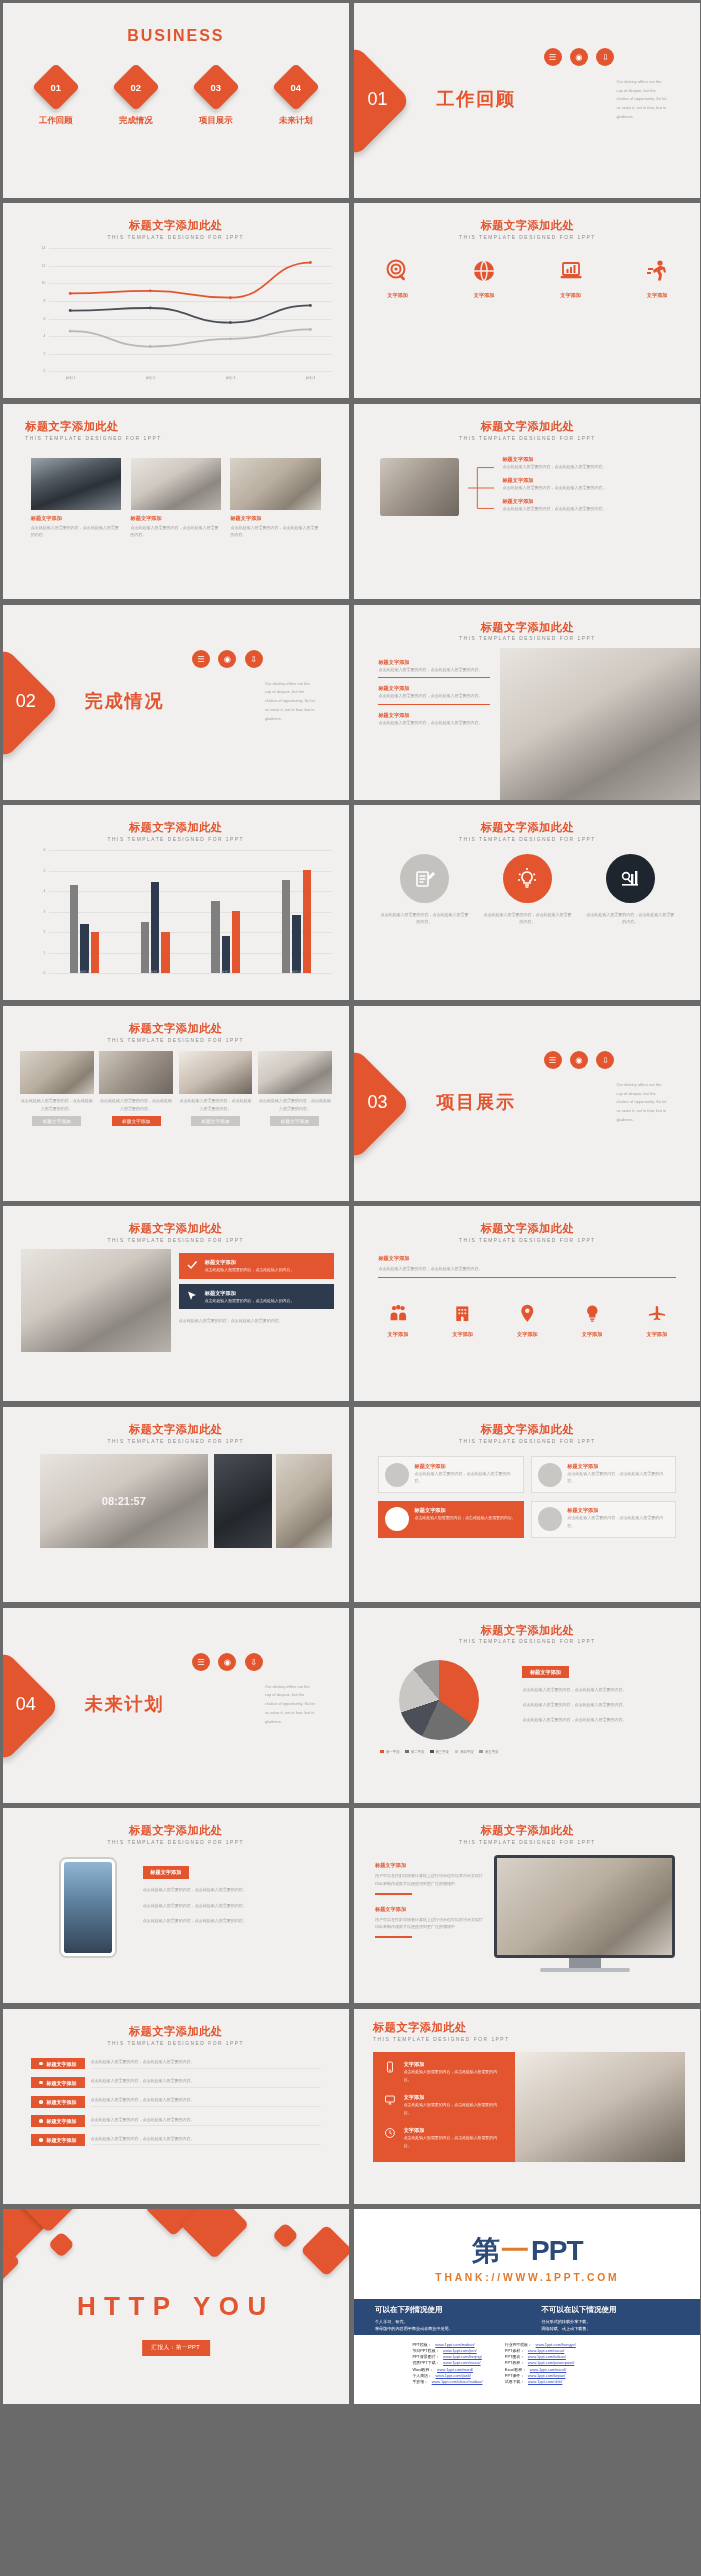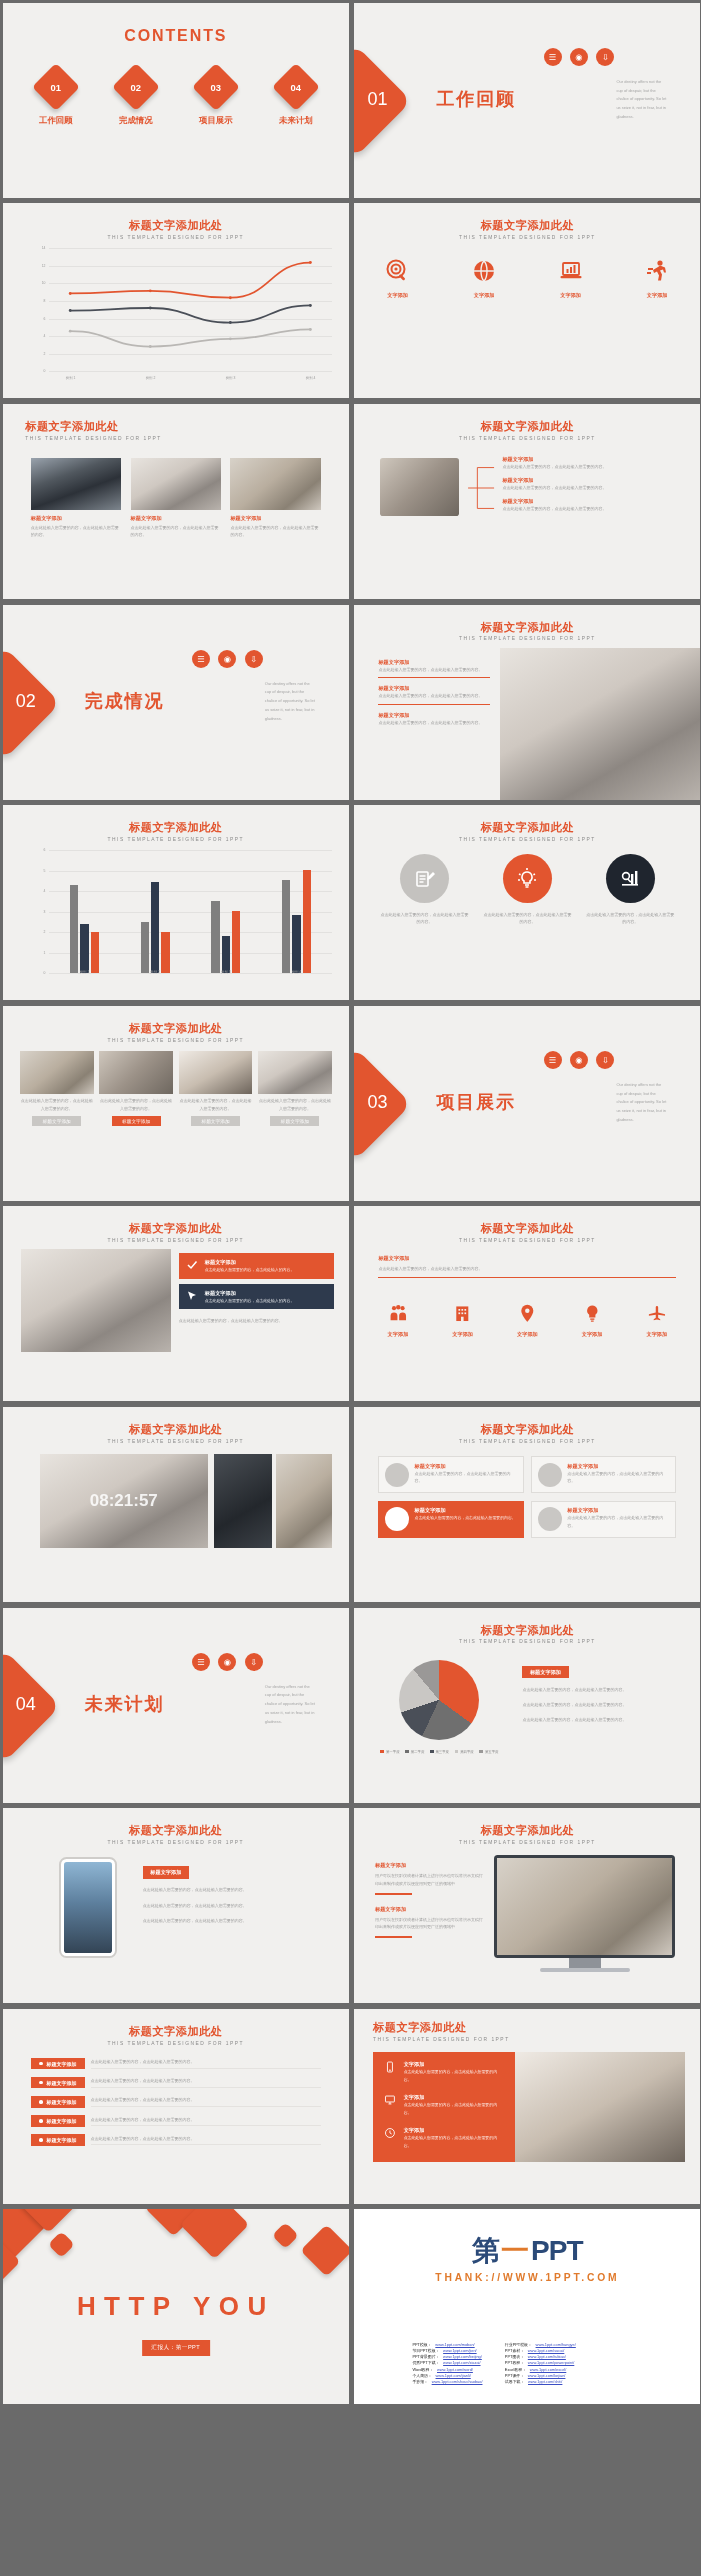--- a/index.html
+++ b/index.html
@@ -85,21 +85,21 @@
   a { color:#3b4fc4; }
 </style>
 </head>
 <body>
 
 <div class="sheet">
 <div class="grid">
 
 
   <div class="slide">
-    <div class="contents-title">CONTENTS</div>
+    <div class="contents-title">BUSINESS</div>
     <div class="c-row">
       <div class="c-item">
         <div class="c-dia">
               <span>01</span>
             </div>
         <div class="c-lbl">工作回顾</div>
       </div>
       <div class="c-item">
         <div class="c-dia">
               <span>02</span>
@@ -547,21 +547,21 @@
       </div>
     </div>
   </div>
 
   <div class="slide">
     <div class="hdr">
       <div class="t-title">标题文字添加此处</div>
       <div class="t-sub">THIS TEMPLATE DESIGNED FOR 1PPT</div>
     </div>
     <div class="ph laptop" style="position:absolute;left:37px;top:47px;width:168px;height:94px;display:flex;align-items:center;justify-content:center;">
-      <div style="color:#fff;font-size:17px;font-weight:bold;opacity:.85;">08:21:57</div>
+      <div style="color:#fff;font-size:11px;font-weight:bold;opacity:.85;">08:21:57</div>
     </div>
     <div class="ph dark" style="position:absolute;left:211px;top:47px;width:58px;height:94px;"></div>
     <div class="ph desk" style="position:absolute;left:273px;top:47px;width:56px;height:94px;"></div>
   </div>
 
   <div class="slide">
     <div class="hdr">
       <div class="t-title">标题文字添加此处</div>
       <div class="t-sub">THIS TEMPLATE DESIGNED FOR 1PPT</div>
     </div>
@@ -798,20 +798,32 @@
 
   <div class="slide white">
     <div style="text-align:center;padding-top:22.4px;">
       <div style="display:inline-flex;align-items:center;gap:1.9px;">
         <span class="ppt-logo">第</span>
         <span style="color:#e07a2c;font-size:28px;font-weight:bold;">一</span>
         <span class="ppt-logo">PPT</span>
       </div>
       <div class="ppt-url" style="margin-top:1.9px;">THANK://WWW.1PPT.COM</div>
     </div>
+    <div class="navy" style="position:absolute;left:0;right:0;top:90px;height:36px;display:flex;padding:5.6px 20.6px;gap:28px;">
+      <div style="flex:1;">
+        <div style="font-size:7.5px;font-weight:bold;">可以在下列情况使用</div>
+        <div style="font-size:4.1px;margin-top:2.8px;line-height:1.9;">个人学习、研究。</div>
+        <div style="font-size:4.1px;line-height:1.9;">将母版中的内容用于商业或非商业中使用。</div>
+      </div>
+      <div style="flex:1;">
+        <div style="font-size:7.5px;font-weight:bold;">不可以在以下情况使用</div>
+        <div style="font-size:4.1px;margin-top:2.8px;line-height:1.9;">任何形式的转载分享下载。</div>
+        <div style="font-size:4.1px;line-height:1.9;">网络转载、或上或下载售。</div>
+      </div>
+    </div>
     <div style="position:absolute;left:58px;top:133px;display:flex;gap:22.4px;">
       <div id="links-left">
             <div style="display: flex; gap: 3.7px; font-size: 3.9px; line-height: 1.55;">
               <span style="color: rgb(34, 34, 34); white-space: nowrap;">PPT模板：</span>
               <a href="#">www.1ppt.com/moban/</a>
             </div>
             <div style="display: flex; gap: 3.7px; font-size: 3.9px; line-height: 1.55;">
               <span style="color: rgb(34, 34, 34); white-space: nowrap;">节日PPT模板：</span>
               <a href="#">www.1ppt.com/jieri/</a>
             </div>

